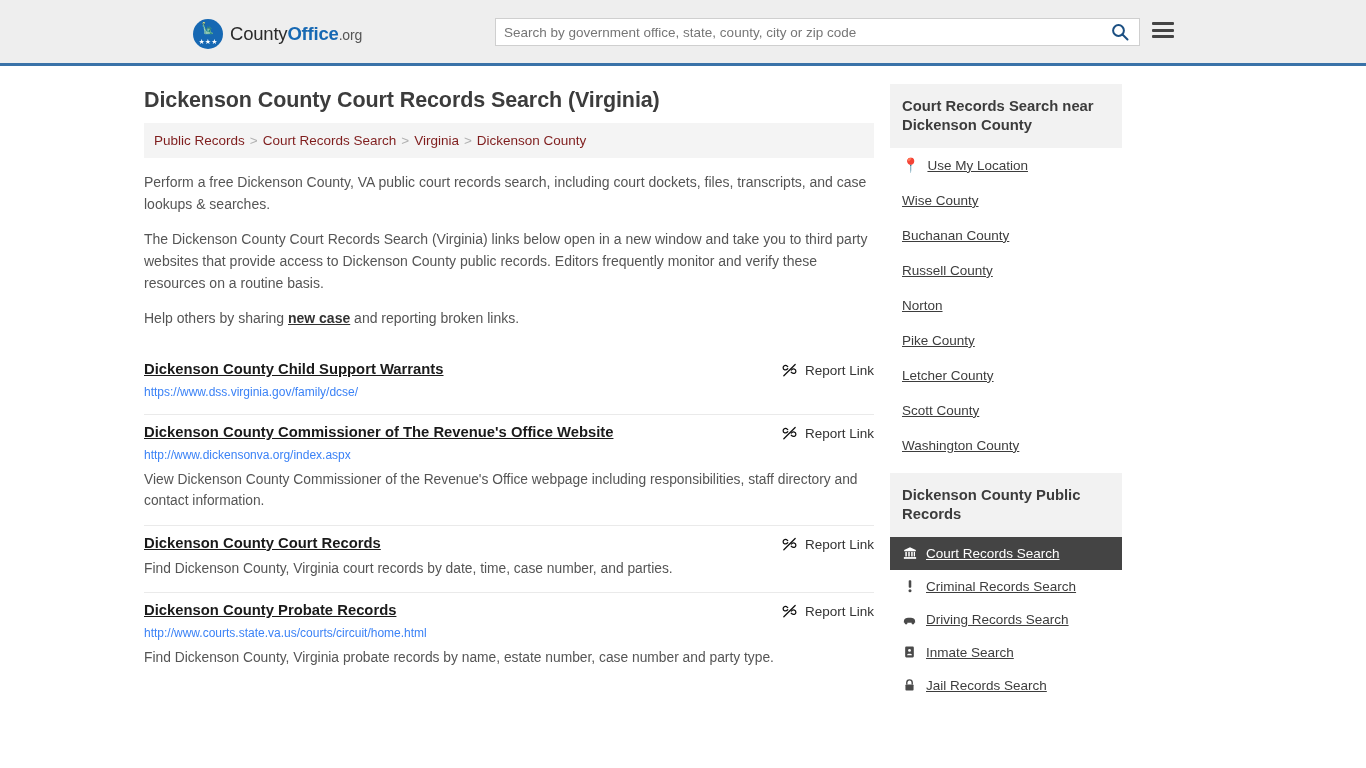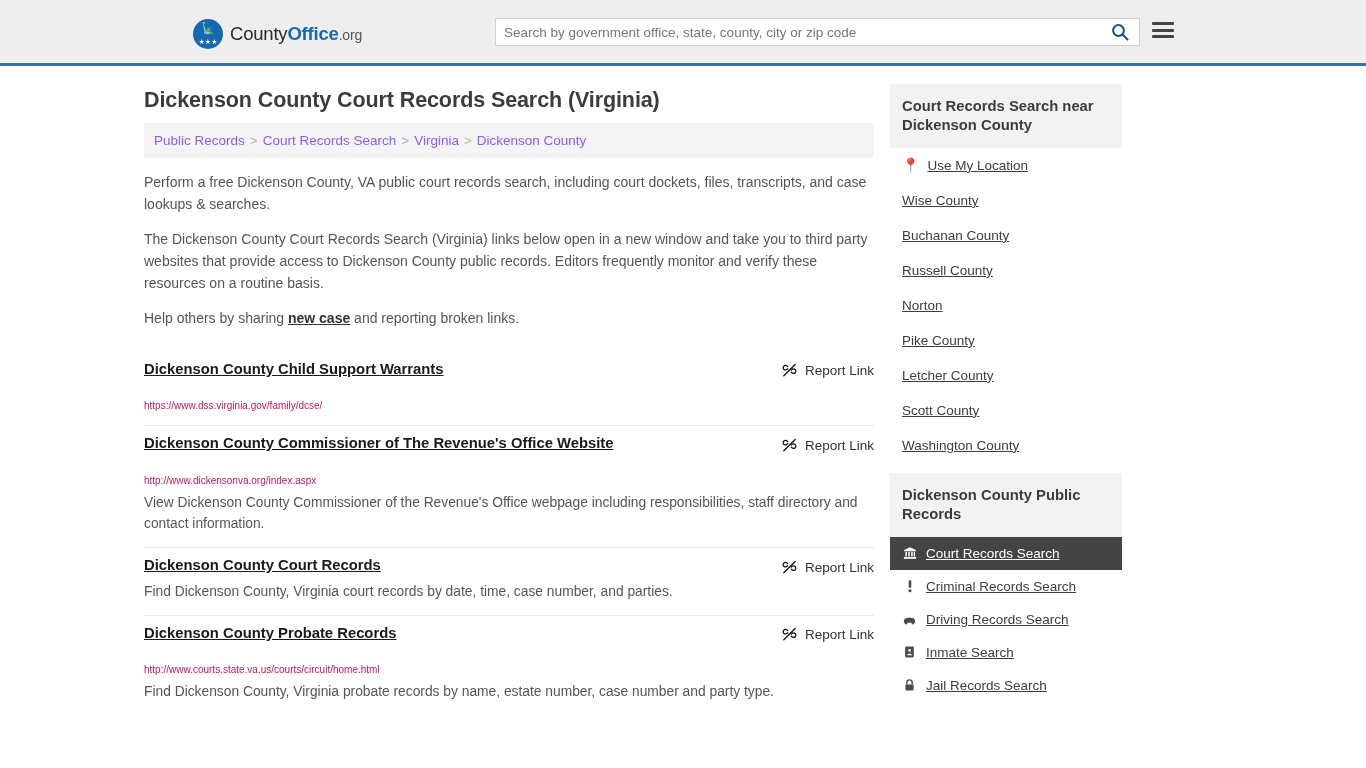--- a/index.html
+++ b/index.html
@@ -139,21 +139,21 @@
   }
 
   .breadcrumb {
     background: #f4f4f4;
     padding: 10px 10px 10px 10px;
     font-size: 13.5px;
     color: #5a5a5a;
     white-space: nowrap;
   }
   .breadcrumb a {
-    color: #8b5cf6;
+    color: #7f1d1d;
     text-decoration: none;
   }
   .breadcrumb .sep { color: #b0b0b0; padding: 0 5px; }
 
   .intro p {
     font-size: 14px;
     line-height: 1.55;
     color: #555555;
     margin: 14px 0 0 0;
   }
@@ -185,23 +185,23 @@
     gap: 7px;
     font-size: 13.5px;
     color: #333333;
     cursor: pointer;
     white-space: nowrap;
     flex: 0 0 auto;
     padding-left: 16px;
   }
   .report-link .rl-label { color: #333; }
   .result-url {
-    font-size: 10px;
-    color: #be185d;
-    margin-top: 20px;
+    font-size: 12px;
+    color: #3b82f6;
+    margin-top: 6px;
     line-height: 1.3;
   }
   .result-desc {
     font-size: 13.8px;
     color: #555555;
     margin-top: 5px;
     line-height: 1.55;
   }
 
   

